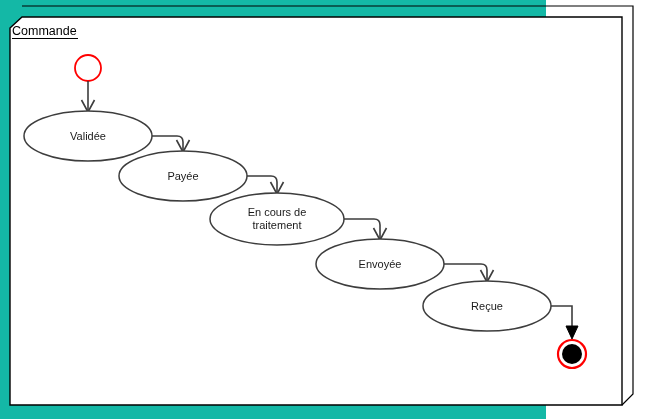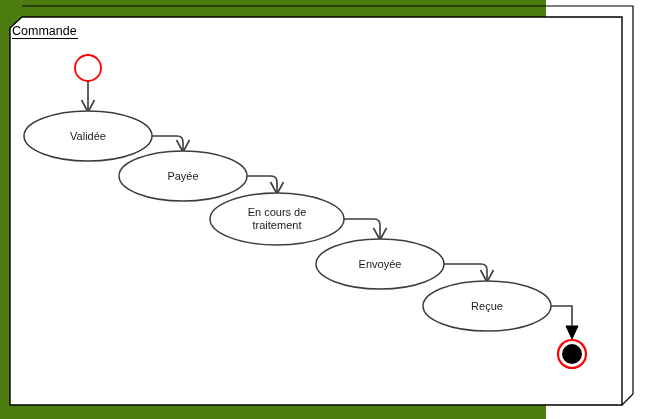--- a/index.html
+++ b/index.html
@@ -11,21 +11,21 @@
   body {
     font-family: "Liberation Sans", sans-serif;
     width: 649px;
     height: 419px;
     overflow: hidden;
   }
   #canvas {
     position: relative;
     width: 546px;
     height: 419px;
-    background: #4d7c0f;
+    background: #14b8a6;
     text-decoration: underline;
   }
   #diagram-svg {
     position: absolute;
     left: 0;
     top: 0;
     width: 649px;
     height: 419px;
     display: block;
   }

